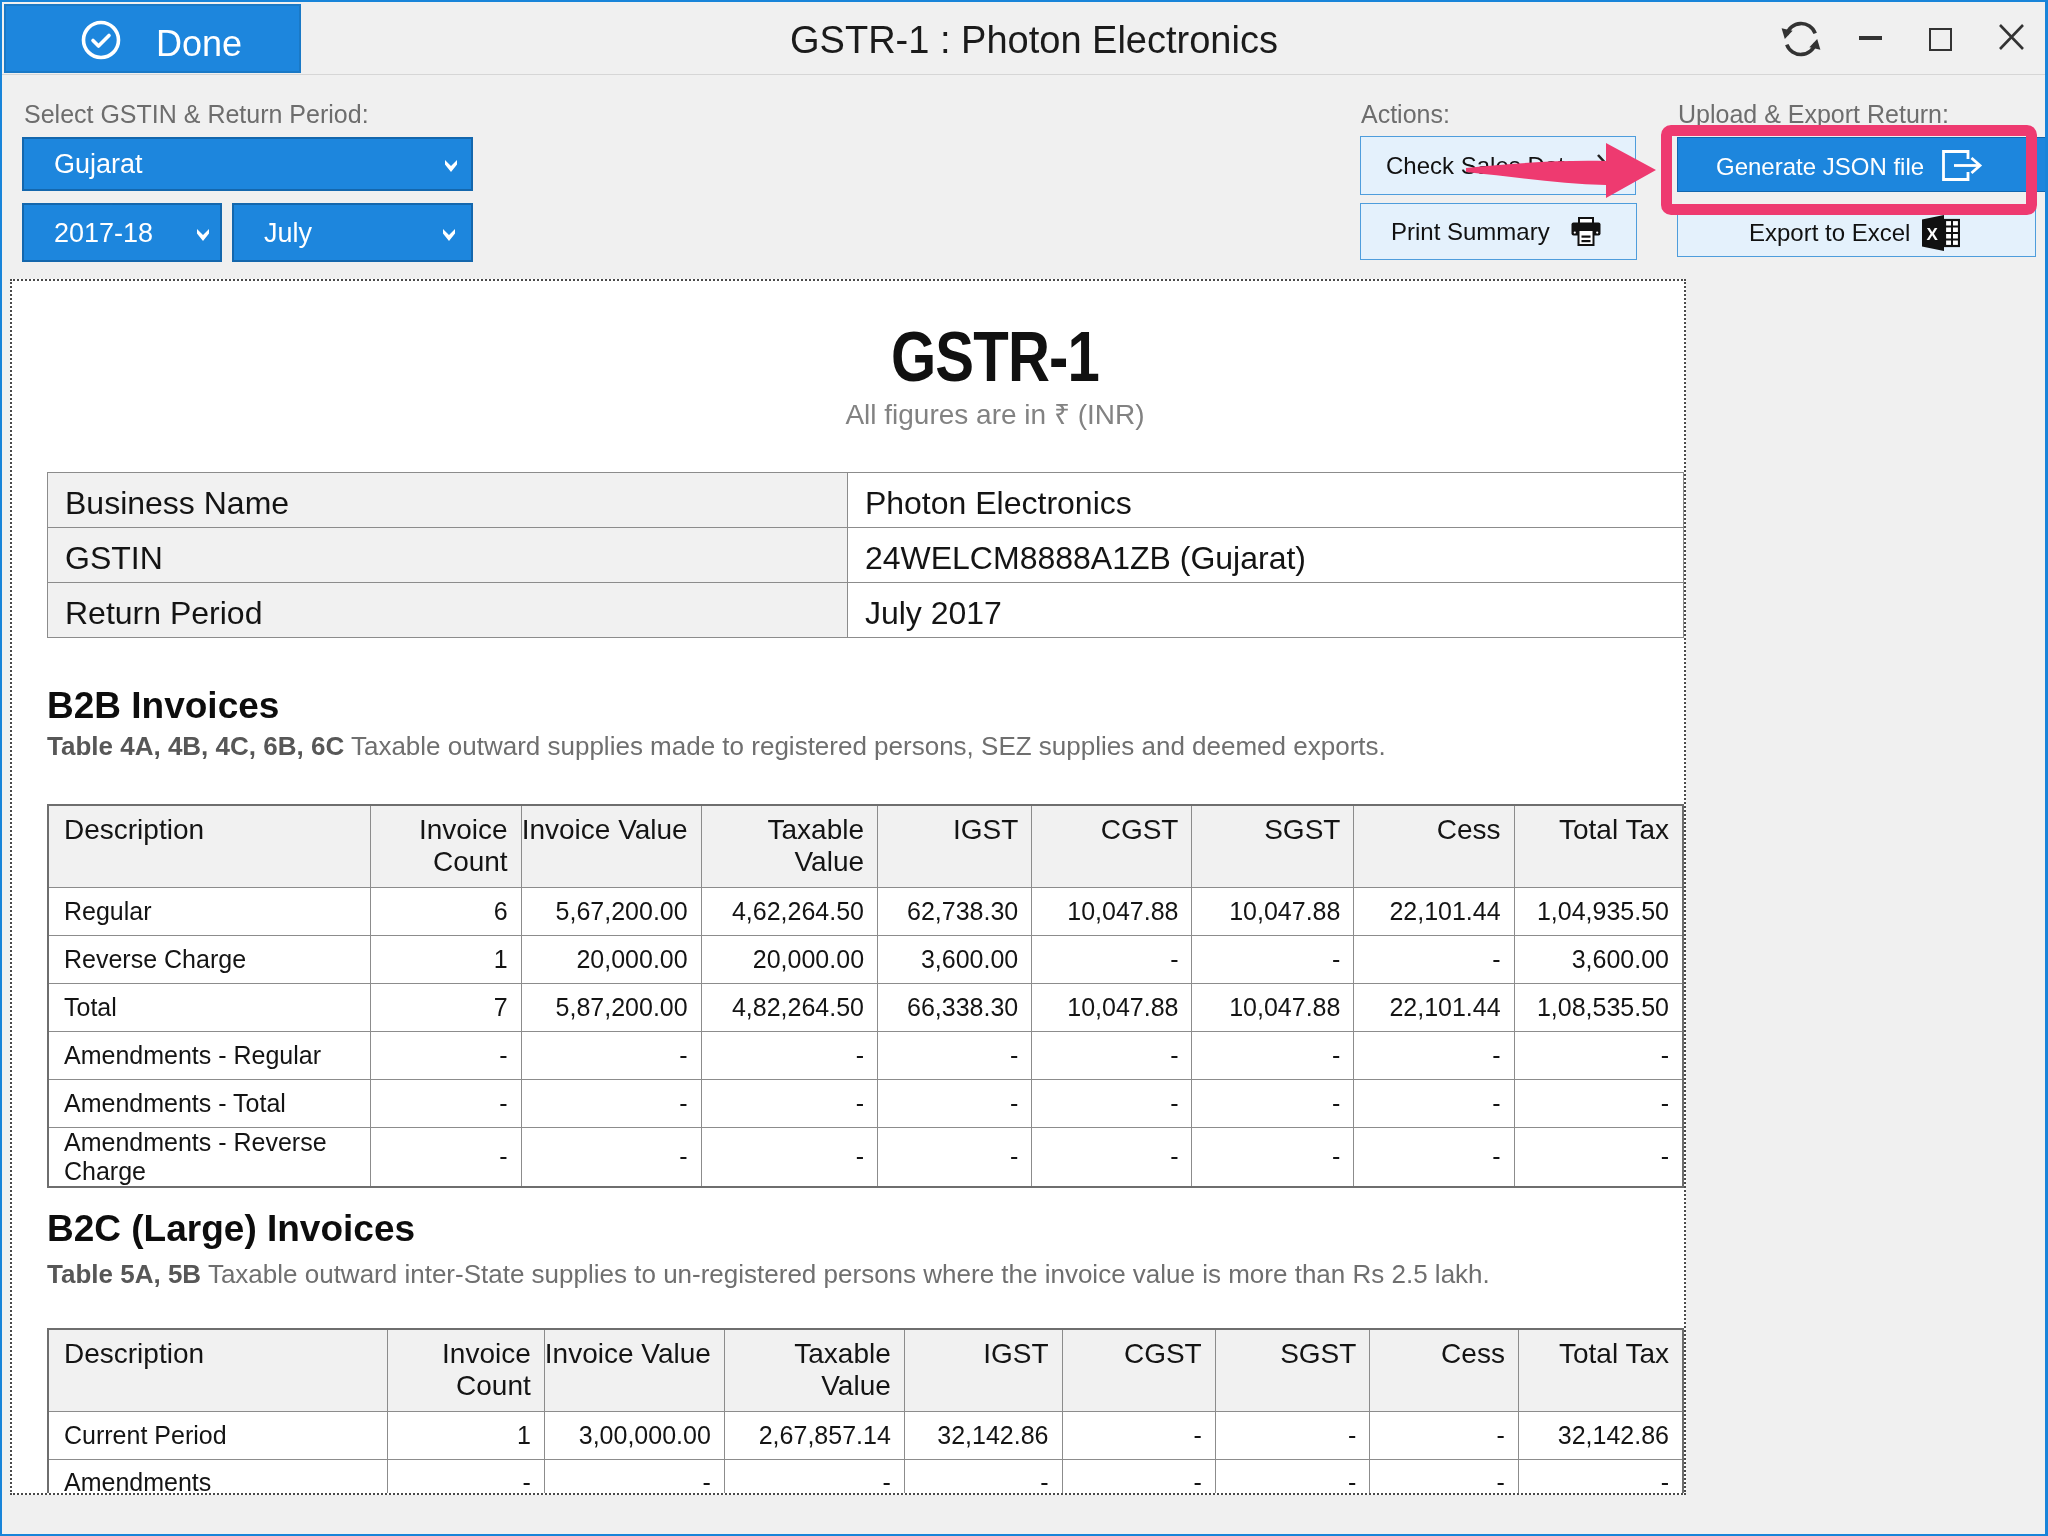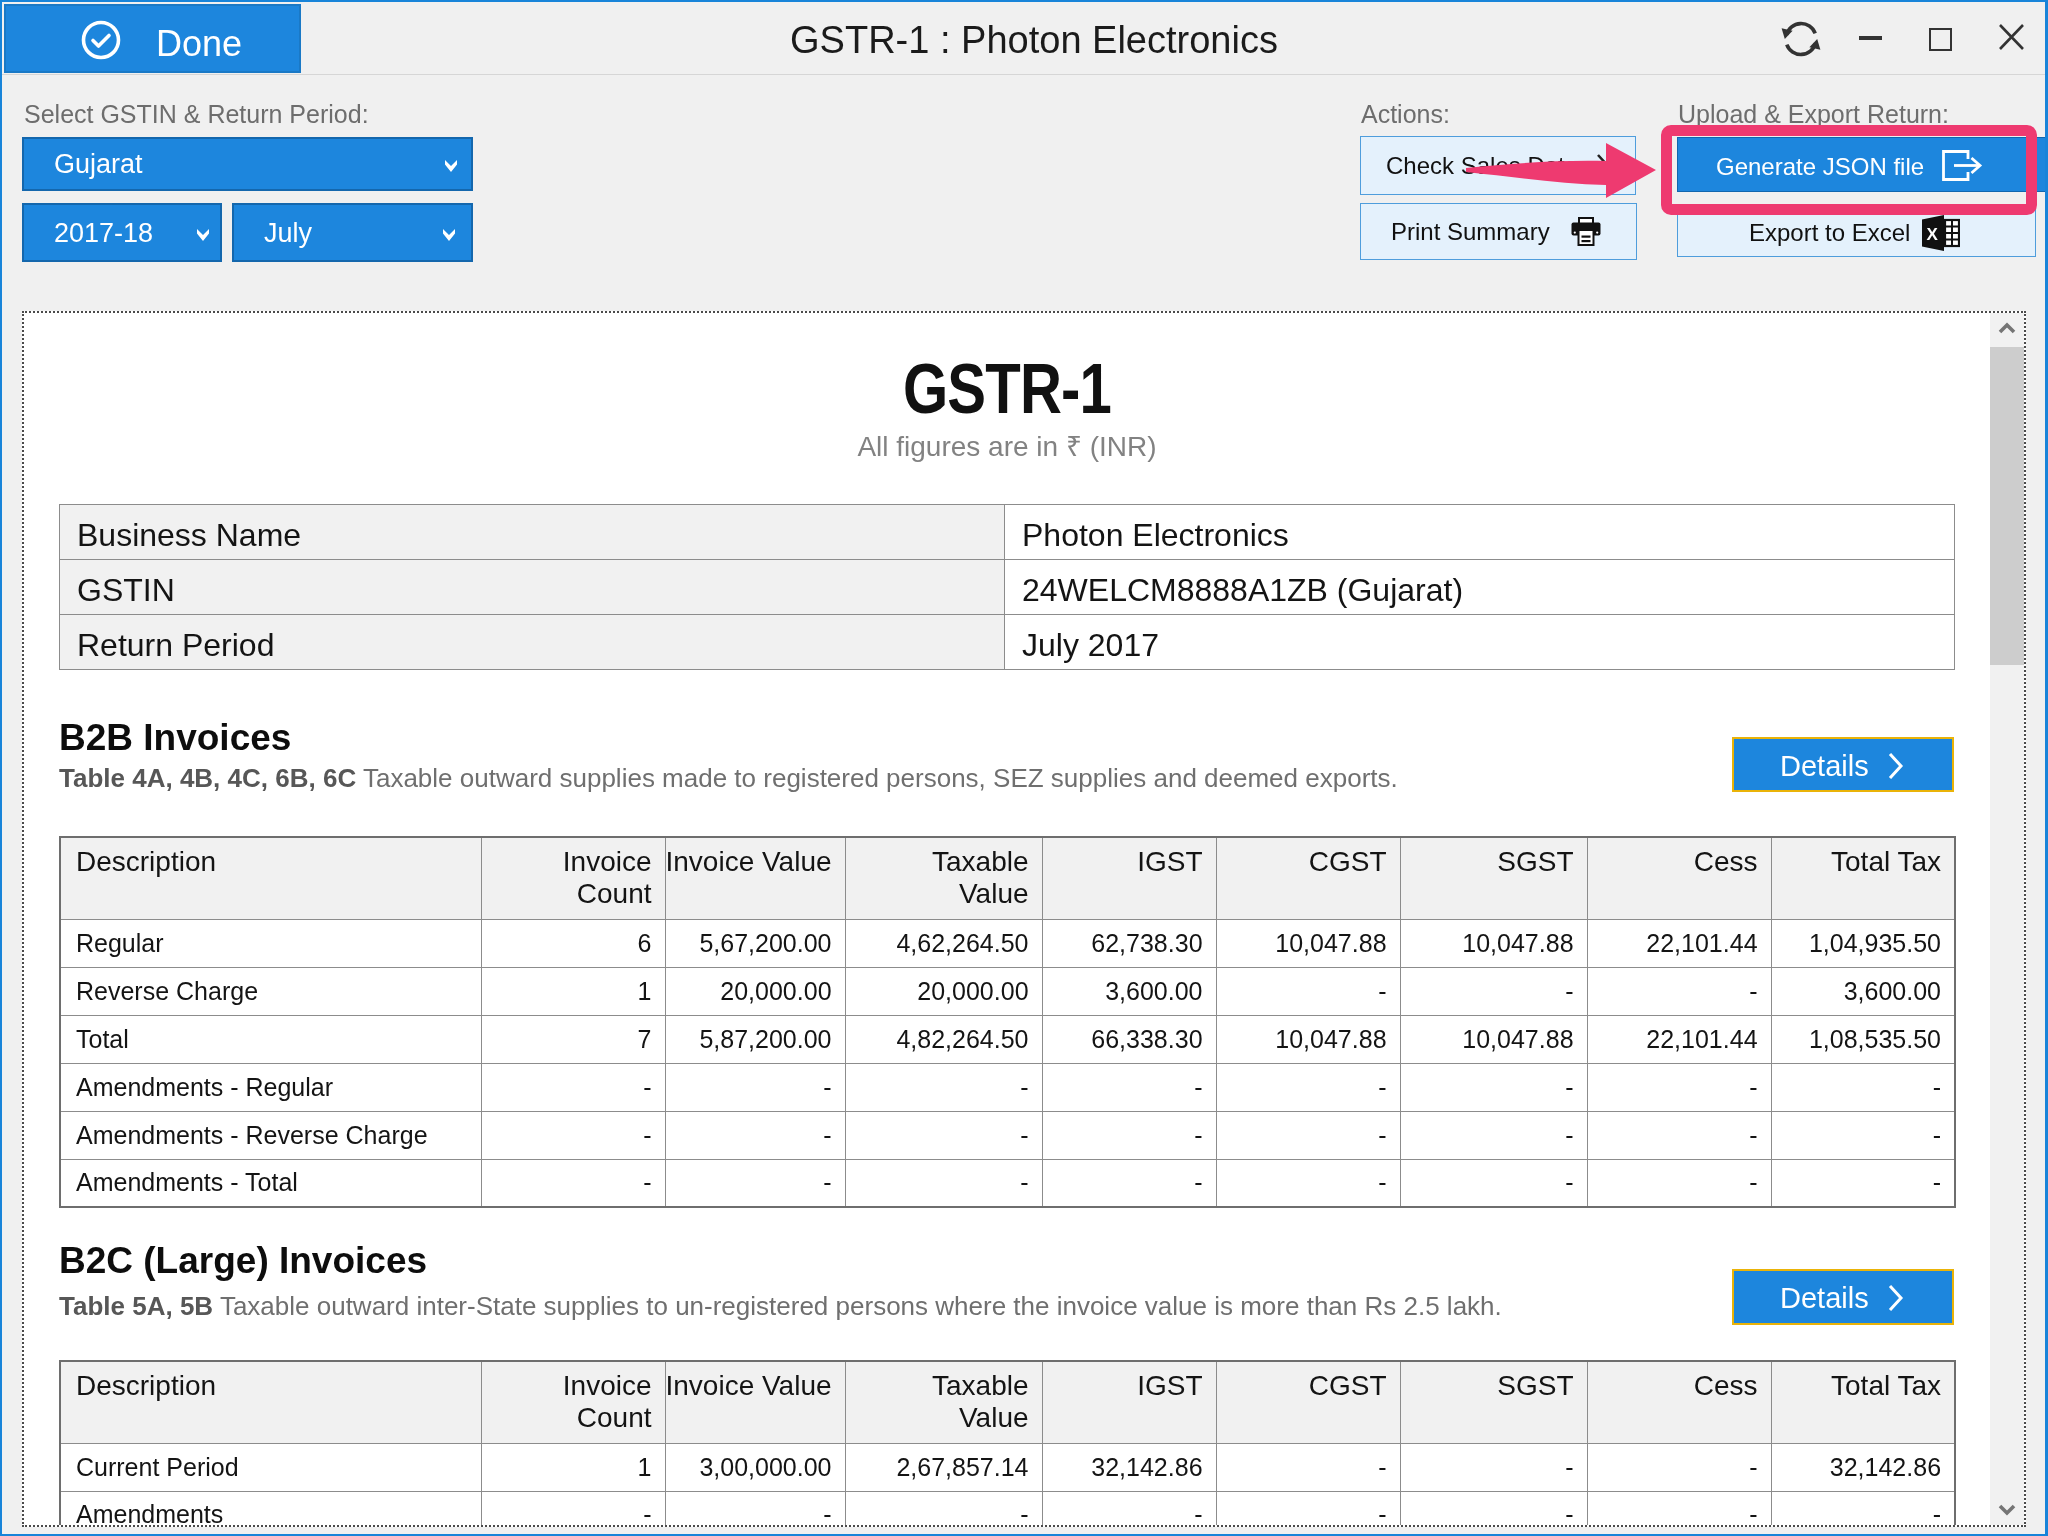--- a/index.html
+++ b/index.html
@@ -13,21 +13,21 @@
   .donebtn { position:absolute; left:4px; top:4px; width:297px; height:69px; background:#1d86dd; border:2px solid #1a79c6; }
   .donetxt { position:absolute; left:150px; top:17px; font-size:36px; color:#fff; }
   .apptitle { position:absolute; left:724px; top:19px; width:620px; text-align:center; font-size:38px; color:#1b1b1b; }
   
   .lab { position:absolute; font-size:25px; color:#6d6d6d; }
   .dd { position:absolute; background:#1d86dd; border:2px solid #1467ad; color:#fff; font-size:27px; }
   .dd .t { position:absolute; left:30px; top:50%; transform:translateY(-50%); }
   .lbtn { position:absolute; background:#e4f1fc; border:1px solid #4e9ddc; color:#111; font-size:24px; }
   .bbtn { position:absolute; background:#1d86dd; border:1px solid #1166ae; color:#fff; }
   
-  .content { position:absolute; left:22px; top:279px; width:2004px; height:1216px; background:#fff; border:2px dotted #4a4a4a; z-index:5; overflow:hidden;margin-top:32px; }
+  .content { position:absolute; left:10px; top:279px; width:1676px; height:1216px; background:#fff; border:2px dotted #4a4a4a; z-index:5; overflow:hidden; }
   .c { position:absolute; } 
   .gstr1 { left:0px; top:36px; width:1966px; text-align:center; font-size:70px; font-weight:bold; color:#111; letter-spacing:-1px; transform:scaleX(0.83); }
   .sub1 { left:0px; top:113px; width:1966px; text-align:center; font-size:28px; color:#828282; }
   table { border-collapse:collapse; }
   .infotab { left:35px; top:191px; }
   .infotab td { border:1px solid #8c8c8c; height:55px; font-size:32px; color:#141414; padding:7px 0 0 17px; }
   .infotab td.k { width:945px; background:#f1f1f1; }
   .infotab td.v { width:950px; background:#fff; }
   .sechead { font-size:37px; font-weight:bold; color:#0d0d0d; }
   .secsub { font-size:26px; color:#6f6f6f; }
@@ -226,32 +226,32 @@
           <td>-</td>
           <td>-</td>
           <td>-</td>
           <td>-</td>
           <td>-</td>
           <td>-</td>
           <td>-</td>
           <td>-</td>
         </tr>
       <tr style="height:48px;">
+          <td class="d">Amendments - Total</td>
+          <td>-</td>
+          <td>-</td>
+          <td>-</td>
+          <td>-</td>
+          <td>-</td>
+          <td>-</td>
+          <td>-</td>
+          <td>-</td>
+        </tr>
+      <tr style="height:48px;">
           <td class="d">Amendments - Reverse Charge</td>
-          <td>-</td>
-          <td>-</td>
-          <td>-</td>
-          <td>-</td>
-          <td>-</td>
-          <td>-</td>
-          <td>-</td>
-          <td>-</td>
-        </tr>
-      <tr style="height:48px;">
-          <td class="d">Amendments - Total</td>
           <td>-</td>
           <td>-</td>
           <td>-</td>
           <td>-</td>
           <td>-</td>
           <td>-</td>
           <td>-</td>
           <td>-</td>
         </tr>
     </tbody>

